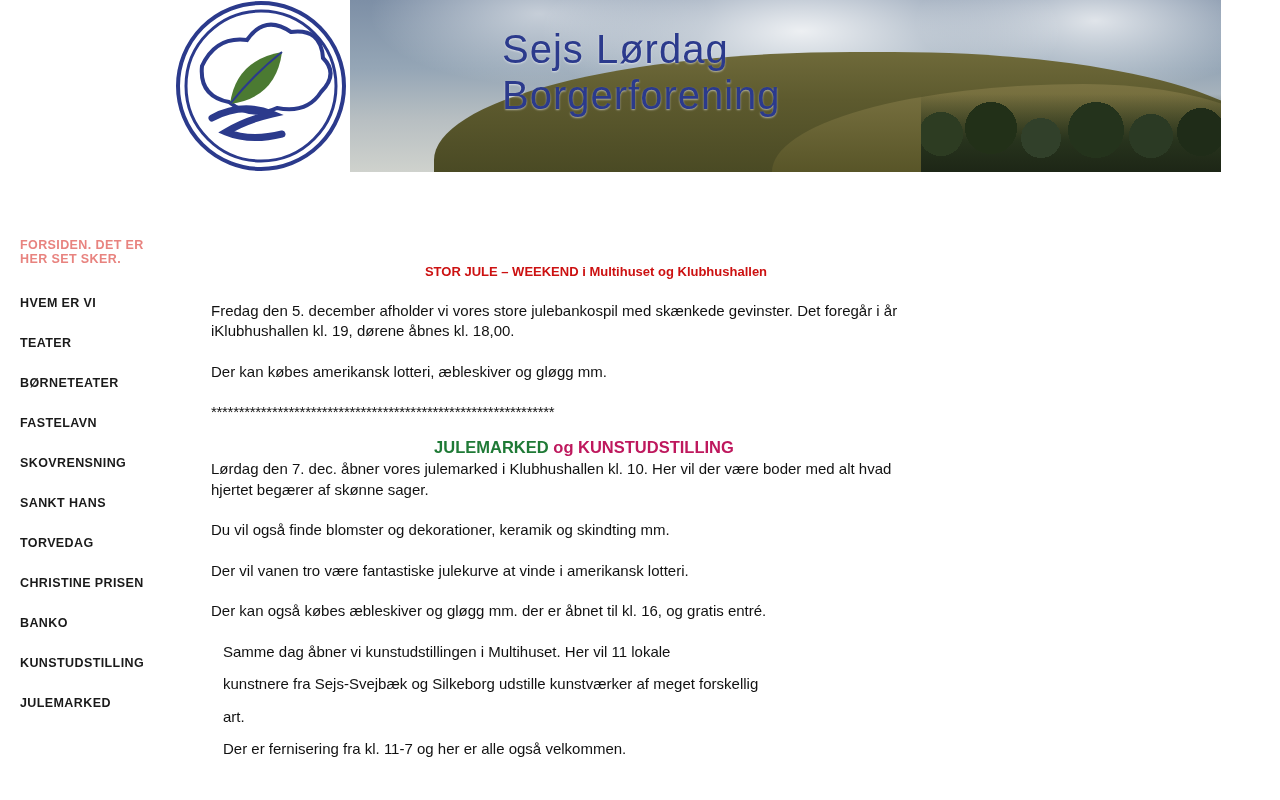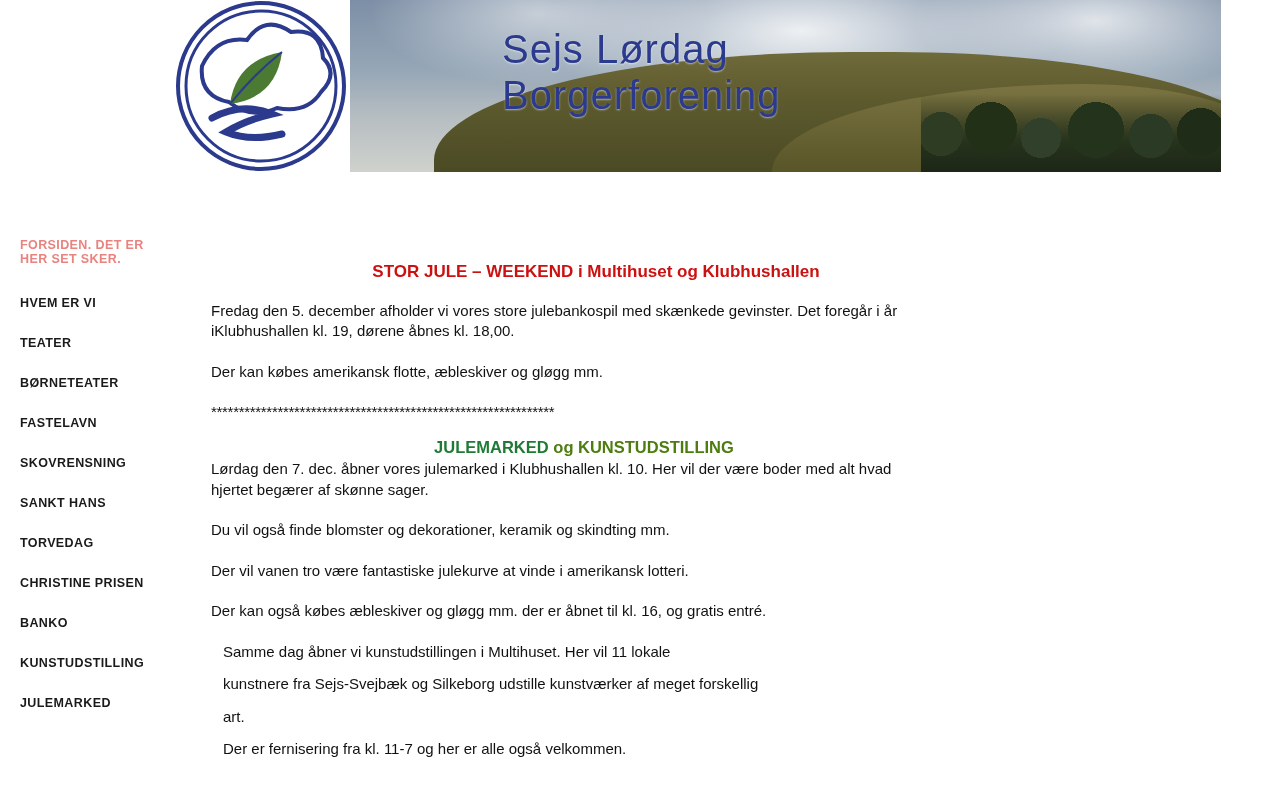--- a/index.html
+++ b/index.html
@@ -118,42 +118,42 @@
     left: 211px;
     top: 262px;
     width: 730px;
     font-size: 15px;
     line-height: 20.5px;
     color: #111;
   }
   .heading-red {
     color: #cc1111;
     font-weight: bold;
-    font-size: 17px;
+    font-size: 13px;
     text-align: center;
     margin: 0 0 18px 0;
     padding-left: 40px;
   }
   p.para {
     margin: 0 0 20px 0;
   }
   .stars {
     margin: 0 0 14px 0;
     letter-spacing: -0.3px;
     font-size: 15px;
   }
   .heading-2 {
     text-align: center;
     margin: 0 0 2px 0;
     font-weight: bold;
     font-size: 16.5px;
     padding-left: 16px;
   }
   .heading-2 .green { color: #1f7a36; }
-  .heading-2 .blue { color: #4d7c0f; }
+  .heading-2 .blue { color: #be185d; }
   p.tight {
     margin: 0 16px 20px 0;
   }
   p.nogap {
     margin: 12px;
   }
 </style>
 </head>
 <body>
 
@@ -193,21 +193,21 @@
   <a class="nav-item" href="#">BANKO</a>
   <a class="nav-item" href="#">KUNSTUDSTILLING</a>
   <a class="nav-item" href="#">JULEMARKED</a>
 </nav>
 
 <main id="content">
 
   <h1 class="heading-red">STOR JULE – WEEKEND i Multihuset og Klubhushallen</h1>
 
   <p class="para">Fredag den 5. december afholder vi vores store julebankospil med skænkede gevinster. Det foregår i år iKlubhushallen kl. 19, dørene åbnes kl. 18,00.</p>
-  <p class="para">Der kan købes amerikansk flotte,  æbleskiver og gløgg mm.</p>
+  <p class="para">Der kan købes amerikansk lotteri,  æbleskiver og gløgg mm.</p>
 
   <div class="stars">**************************************************************</div>
 
   <h2 class="heading-2">
     <span class="green">JULEMARKED</span>
     <span class="blue">og KUNSTUDSTILLING</span>
   </h2>
 
   <p class="tight">Lørdag den 7. dec. åbner vores julemarked i Klubhushallen kl. 10. Her vil der være boder med alt hvad hjertet begærer af skønne sager.</p>
   <p class="para">Du vil også finde blomster og dekorationer, keramik og skindting mm.</p>

